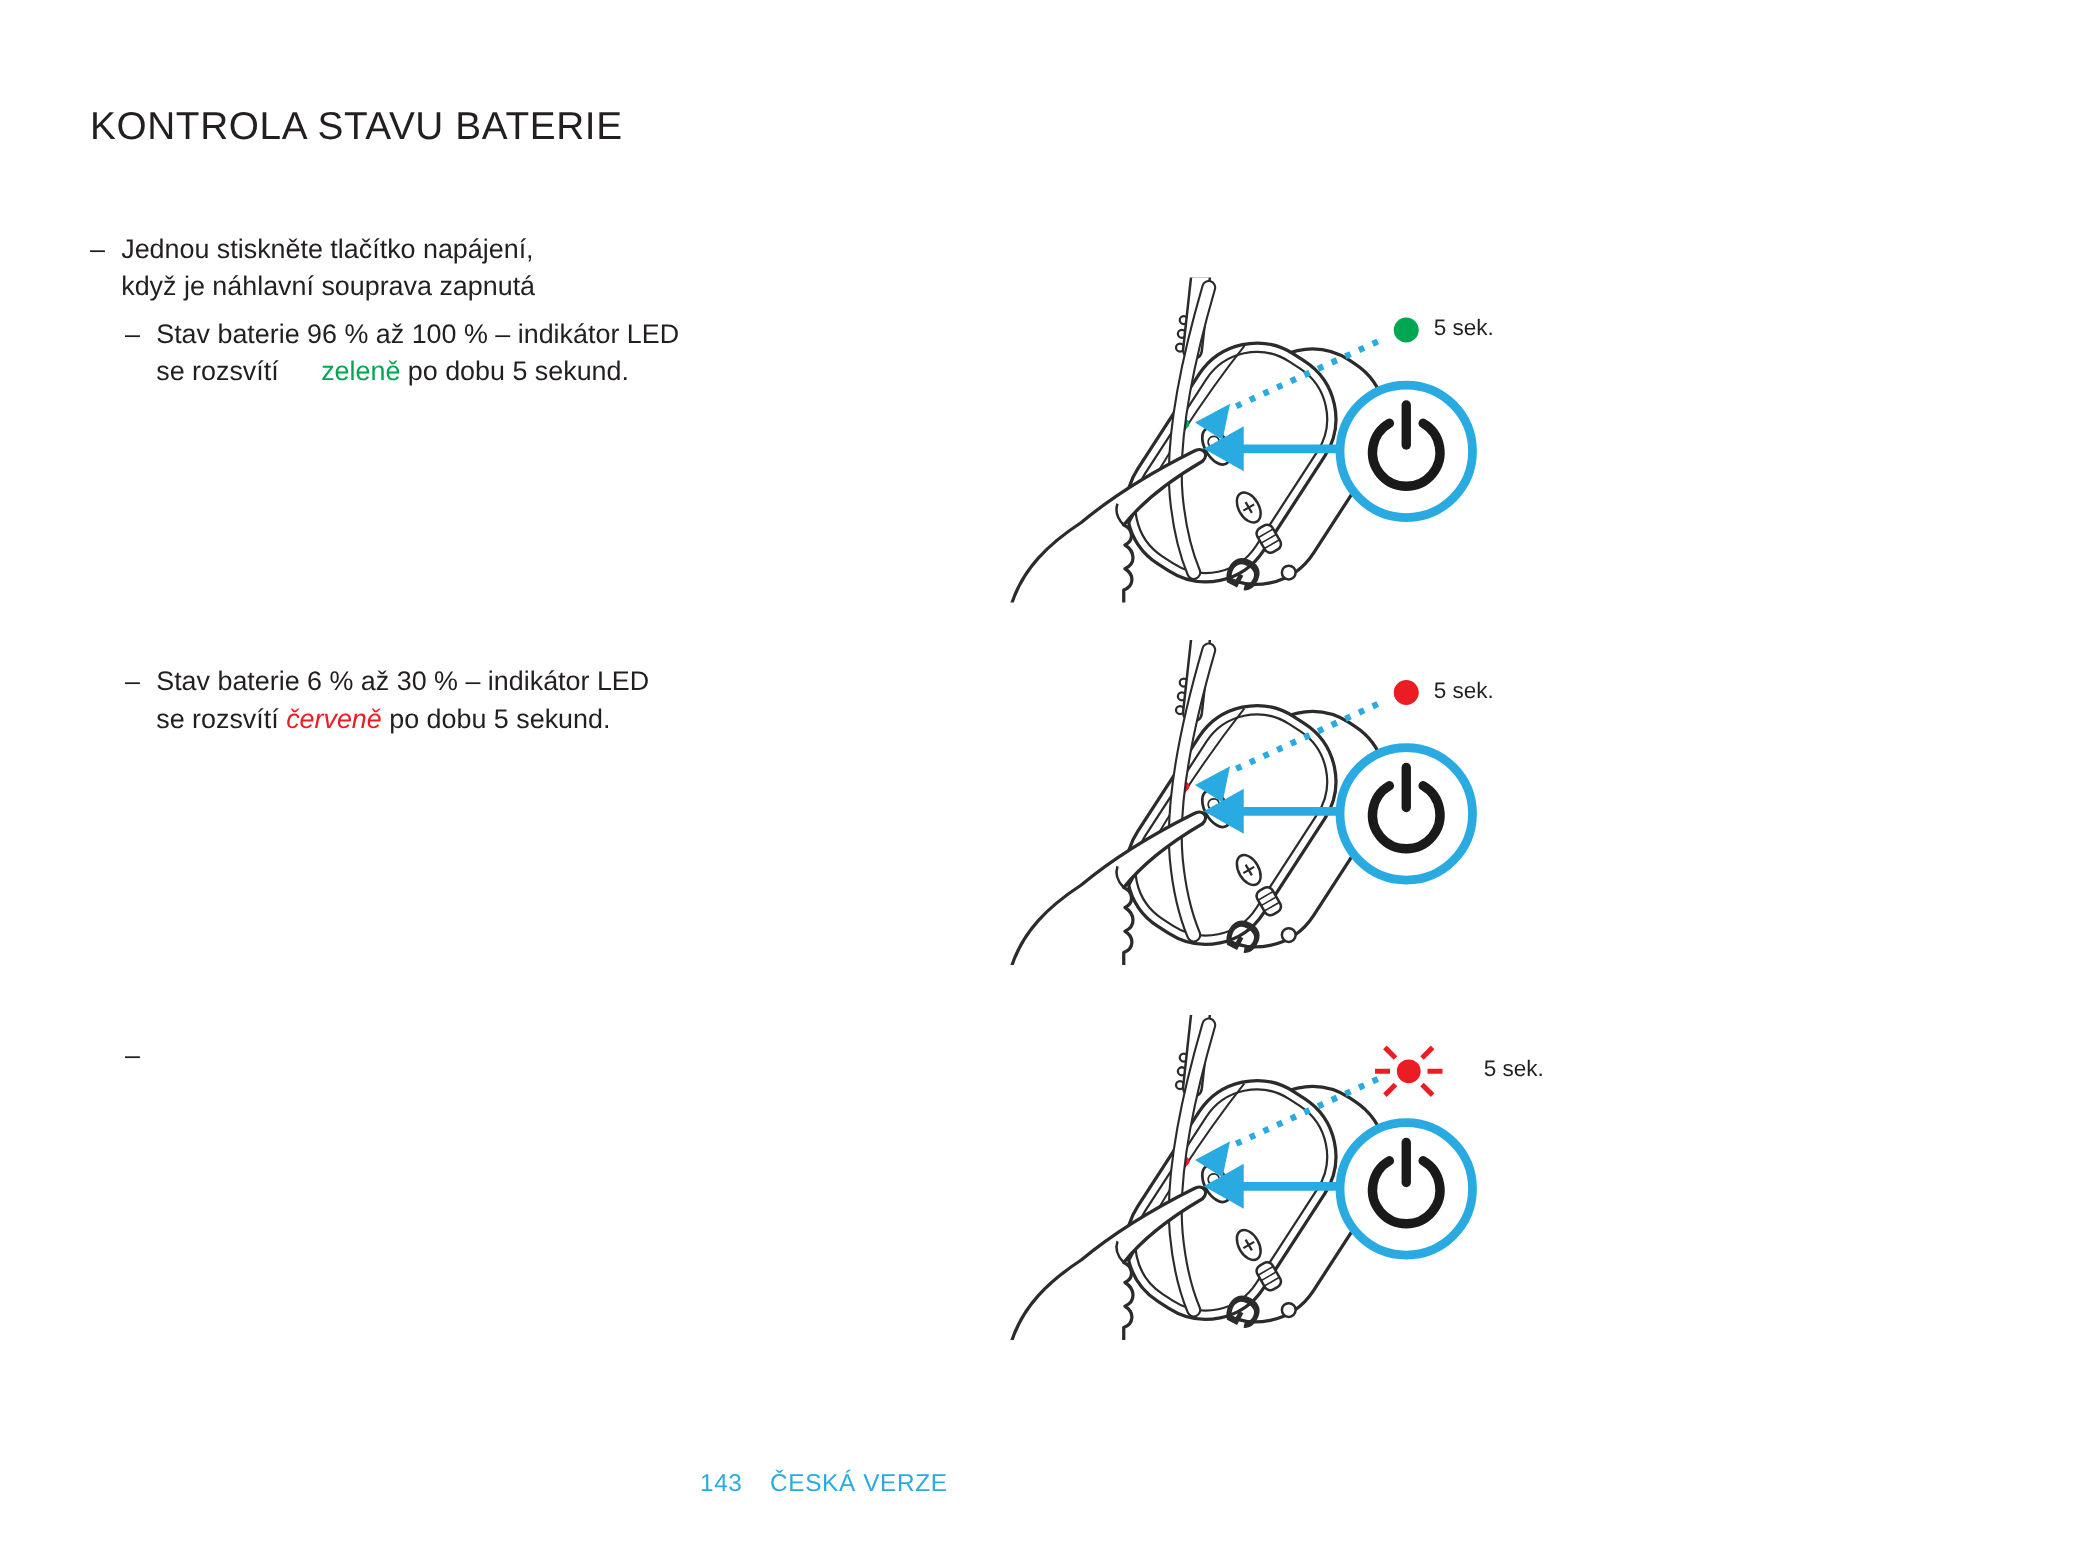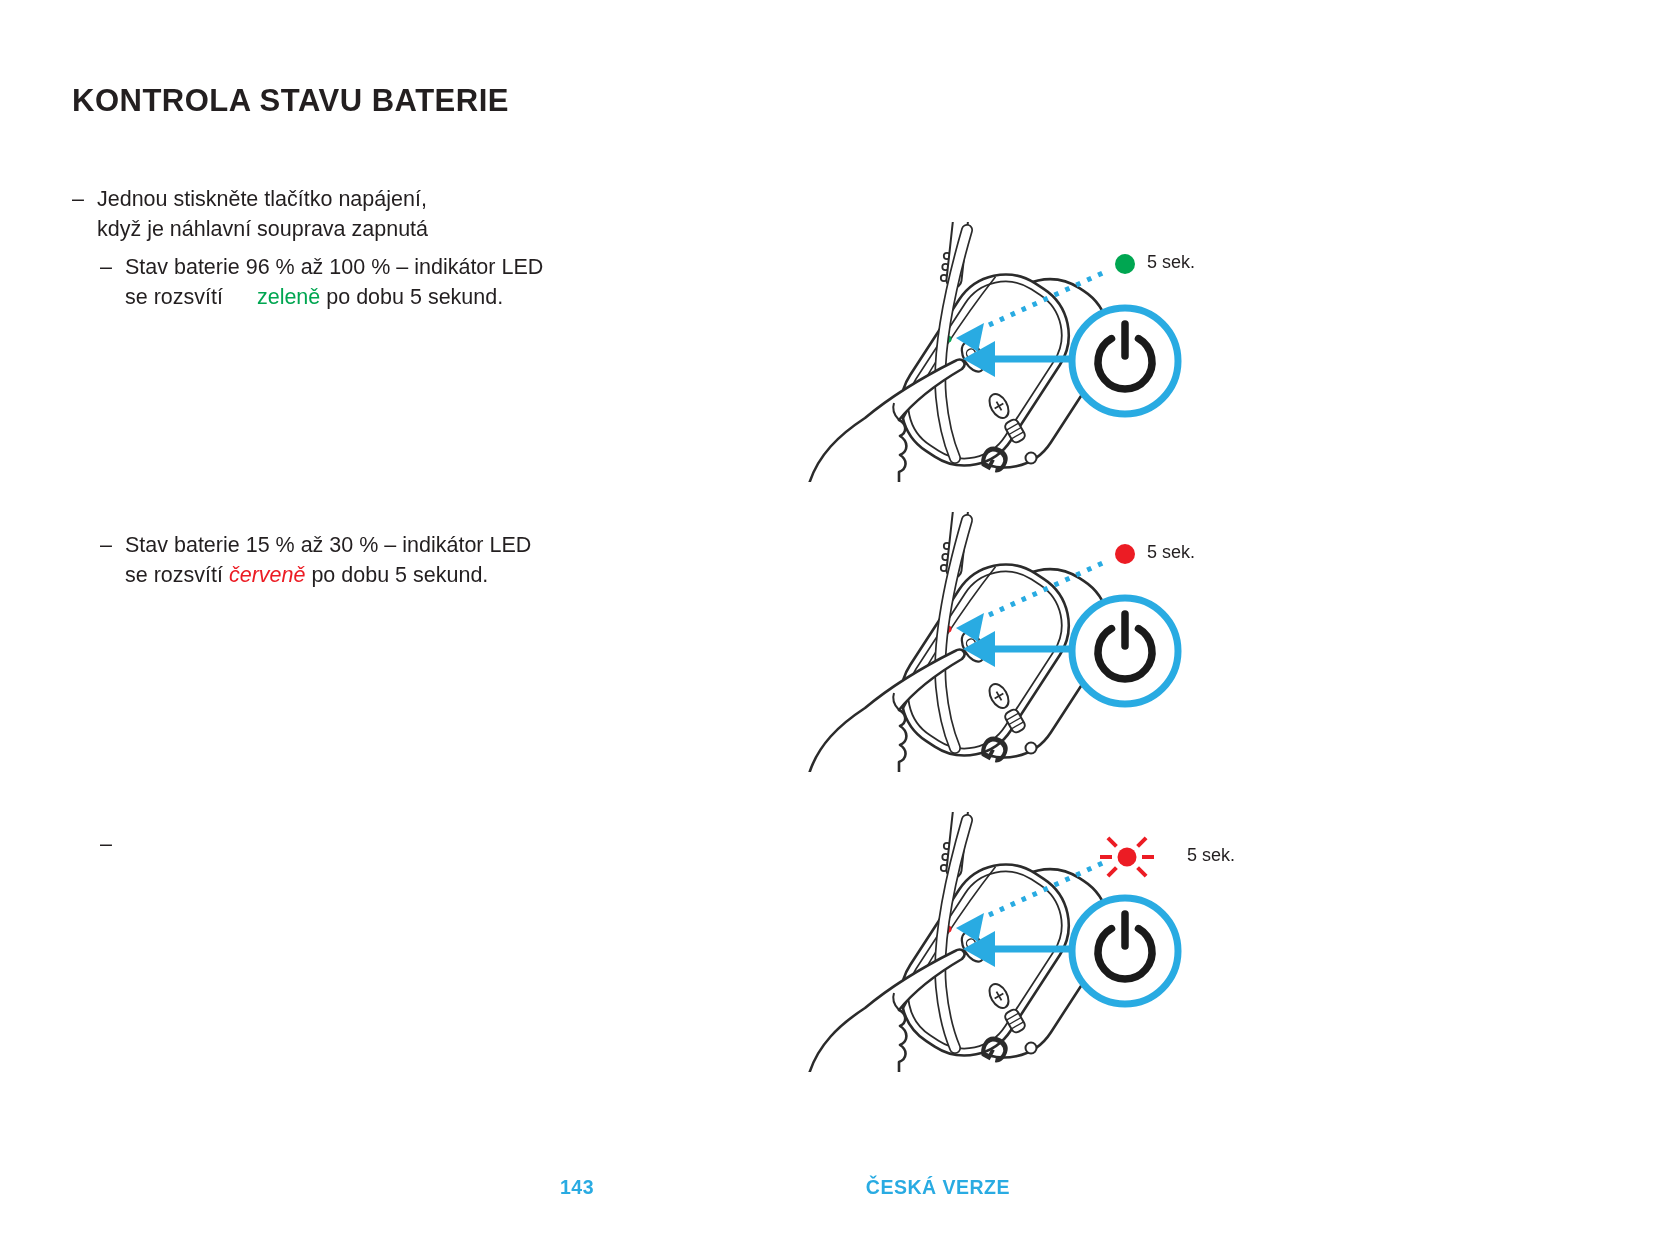--- a/index.html
+++ b/index.html
@@ -4,38 +4,38 @@
 <style>
   :root{
     --text:#231f20; --blue:#29abe2; --green:#00a651; --red:#ec1c24; --line:#2b2b2b;
   }
   html,body{margin:0;padding:0;background:#fff;}
   .page{
     position:relative;width:1667px;height:1250px;background:#fff;overflow:hidden;
     font-family:"Liberation Sans",sans-serif;color:var(--text);
   }
   .title{
-    position:absolute;left:72px;top:62px;font-size:31px;font-weight:700;letter-spacing:.5px;
+    position:absolute;left:72px;top:62px;font-size:31px;font-weight:400;letter-spacing:.5px;
   }
   .bullet{position:absolute;display:flex;gap:13px;font-size:21.5px;line-height:30px;}
   .bullet .dash{flex:0 0 auto;}
   .bullet .rich{white-space:pre-line;}
   .b-main{left:72px;top:184px;width:580px;}
   .sb{left:100px;width:580px;}
   .sb1{top:252px;} .sb2{top:530px;} .sb3{top:829px;}
   .hl-green{color:var(--green);margin-left:28px;} .hl-red{color:var(--red);font-style:italic;}
   .figure{position:absolute;left:795px;width:460px;height:260px;}
   .fig1{top:222px;} .fig2{top:512px;} .fig3{top:812px;}
   .figure svg.art{position:absolute;left:0;top:0;}
   .figure svg.overlay{position:absolute;left:0;top:0;pointer-events:none;}
   .fig-label{position:absolute;left:352px;top:30px;font-size:18px;color:var(--text);}
   .figure.blink .fig-label{left:392px;top:33px;}
   .footer{
-    position:absolute;left:560px;top:1176px;width:450px;display:flex;gap:22px;justify-content:space-between;
-    font-size:19.5px;font-weight:700;color:var(--blue);letter-spacing:.5px;
+    position:absolute;left:560px;top:1176px;width:450px;display:flex;gap:22px;justify-content:flex-start;
+    font-size:19.5px;font-weight:400;color:var(--blue);letter-spacing:.5px;
   }
   .defs-holder{position:absolute;width:0;height:0;overflow:hidden;}
 </style>
 </head>
 <body>
 
 <svg class="defs-holder" aria-hidden="true">
   <symbol id="headset-art" viewBox="0 0 460 260">
 
     <g transform="translate(230,150) rotate(33)">
@@ -119,21 +119,21 @@
   </div>
 
   <div class="bullet sb sb1">
     <span class="dash">–</span>
     <div class="rich"><span>Stav baterie 96 % až 100 % – indikátor LED
 se rozsvítí </span><span class="hl-green">zeleně</span><span> po dobu 5 sekund.</span></div>
   </div>
 
   <div class="bullet sb sb2">
     <span class="dash">–</span>
-    <div class="rich"><span>Stav baterie 15 % až 30 % – indikátor LED
+    <div class="rich"><span>Stav baterie 6 % až 30 % – indikátor LED
 se rozsvítí </span><span class="hl-red">červeně</span><span> po dobu 5 sekund.</span></div>
   </div>
 
   <div class="bullet sb sb3">
     <span class="dash">–</span>
   </div>
 
   <div class="figure fig1" style="--led: #00a651;">
     <svg class="art" width="460" height="260">
       <use href="#headset-art"></use>

